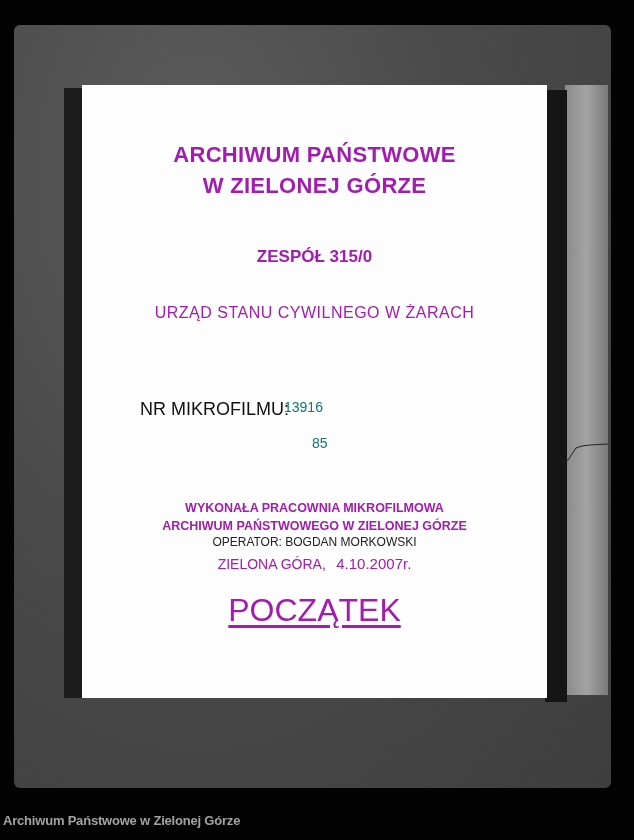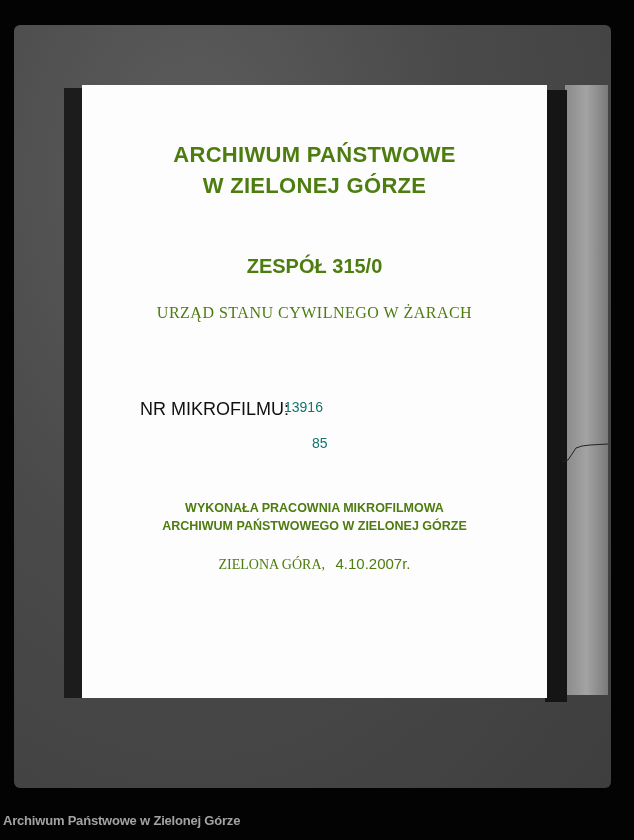--- a/index.html
+++ b/index.html
@@ -6,49 +6,51 @@
   body { width:634px; height:840px; background:#030303; position:relative; overflow:hidden; font-family:"Liberation Sans", sans-serif; }
   .frame { position:absolute; left:14px; top:25px; width:597px; height:763px;
     background: radial-gradient(ellipse at 30% 20%, #5d5d5d 0%, #4a4a4a 45%, #3e3e3e 100%);
     border-radius:6px; }
   .frame-right { position:absolute; left:565px; top:85px; width:43px; height:610px;
     background: linear-gradient(90deg,#8a8a8a,#a3a3a3 50%,#7a7a7a); }
   .shadow-left { position:absolute; left:64px; top:88px; width:20px; height:610px; background:#1c1c1c; }
   .shadow-right { position:absolute; left:545px; top:90px; width:22px; height:612px; background:#151515; }
   .crack { position:absolute; left:562px; top:440px; width:46px; height:24px; }
   .paper { position:absolute; left:82px; top:85px; width:465px; height:613px; background:#fdfdfd; }
-  .t { position:absolute; left:0; width:100%; text-align:center; color:#4d7c0f; white-space:nowrap; }
+  .t { position:absolute; left:0; width:100%; text-align:center; color:#a21caf; white-space:nowrap; }
   .h1 { font-weight:bold; font-size:22px; letter-spacing:0.3px; }
-  .serif { font-family:Liberation Serif, serif; }
+  .serif { font-family:Liberation Sans, sans-serif; }
   .label { position:absolute; font-weight:normal; font-size:18px; color:#111; }
   .val { position:absolute; font-size:14px; color:#0f766e; }
   .footer { position:absolute; left:3px; top:813px; color:#a3a3a3; font-size:13px; font-weight:bold; letter-spacing:-0.2px; }
 </style>
 </head>
 <body>
 
 <div class="frame"></div>
 <div class="frame-right"></div>
 <div class="shadow-left"></div>
 <div class="shadow-right"></div>
 <svg class="crack" viewBox="0 0 46 24">
   <path d="M0 22 L6 20 L10 14 L14 8 L20 6 L28 5 L46 4" stroke="#222" stroke-width="1" fill="none"></path>
 </svg>
 
 <div class="paper">
   <div class="t h1" style="top:57px;">ARCHIWUM PAŃSTWOWE</div>
   <div class="t h1" style="top:88px;">W ZIELONEJ GÓRZE</div>
-  <div class="t" style="top:170px; font-weight:bold; font-size:20px;">ZESPÓŁ 315/0</div>
+  <div class="t" style="top:162px; font-weight:bold; font-size:17px;">ZESPÓŁ 315/0</div>
   <div class="t serif" style="top:219px; font-size:16px; letter-spacing:0.5px;">URZĄD STANU CYWILNEGO W ŻARACH</div>
 
   <div class="label" style="left:58px; top:314px;">NR MIKROFILMU:</div>
   <div class="val" style="left:202px; top:314px;">13916</div>
   <div class="val" style="left:230px; top:350px;">85</div>
 
   <div class="t" style="top:434px; font-weight:bold; font-size:12.5px;">ARCHIWUM PAŃSTWOWEGO W ZIELONEJ GÓRZE</div>
   <div class="t" style="top:416px; font-weight:bold; font-size:12.5px;">WYKONAŁA PRACOWNIA MIKROFILMOWA</div>
+  <div class="t" style="top:450px; font-size:12px; color:#222;">OPERATOR: BOGDAN MORKOWSKI</div>
   <div class="t" style="top:470px;">
     <span class="serif" style="font-size:14px;">ZIELONA GÓRA,</span>
     <span style="font-size:15px; margin-left:6px;">4.10.2007r.</span>
   </div>
+  <div class="t serif" style="top:507px; font-size:32px; text-decoration:underline; text-underline-offset:4px;">POCZĄTEK</div>
 </div>
 
 <div class="footer">Archiwum Państwowe w Zielonej Górze</div>
 
 </body></html>

